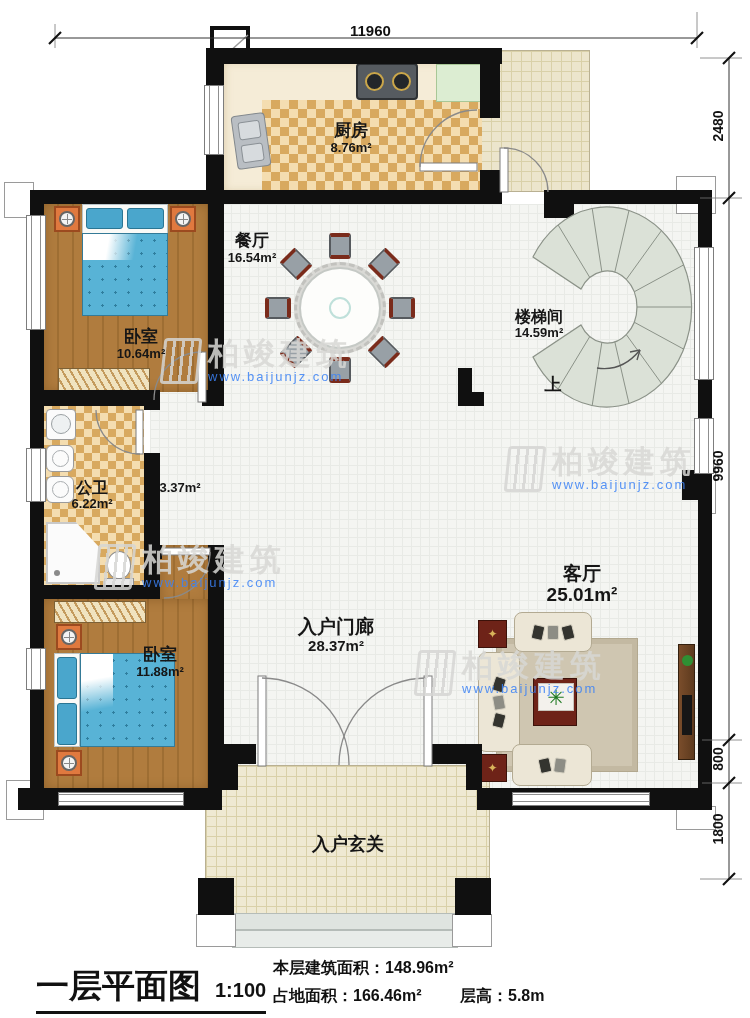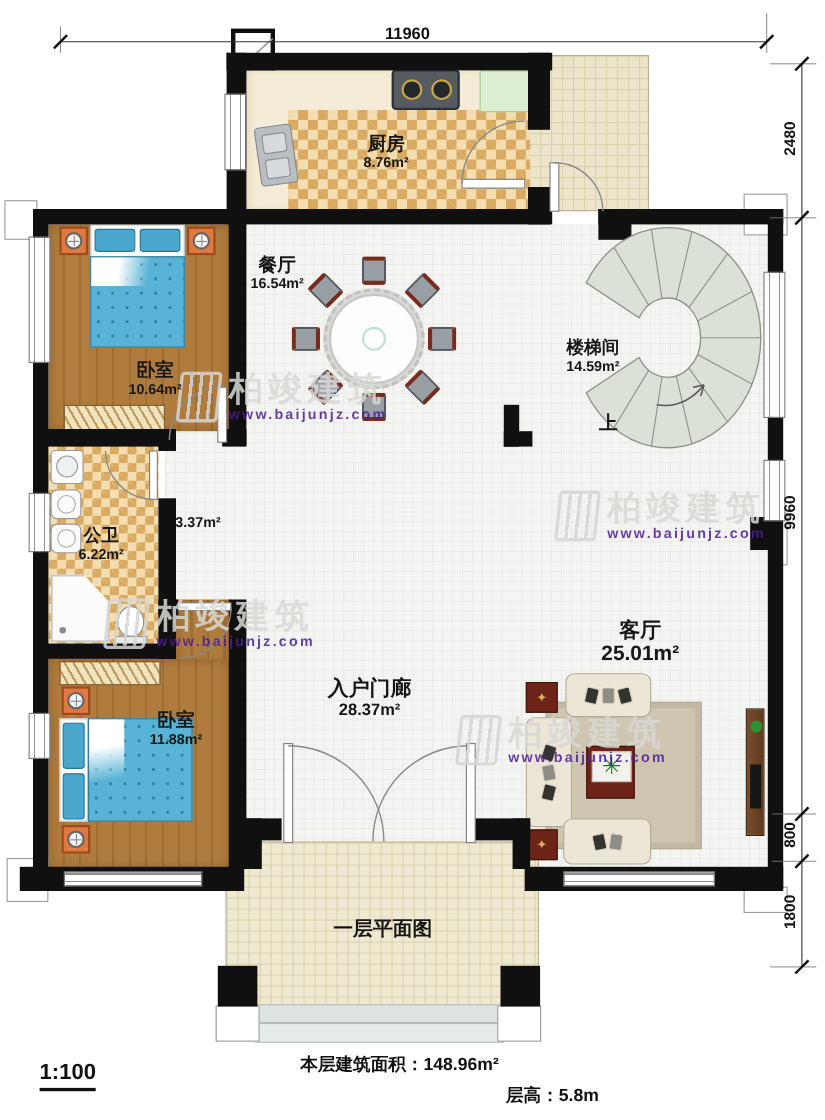--- a/index.html
+++ b/index.html
@@ -36,21 +36,21 @@
   .ward{background:repeating-linear-gradient(60deg,#f0e3c0 0 5px,#c49b5e 5px 7px);border:1px solid #7d6136;}
   .chair{width:22px;height:26px;background:#98a0a6;border-top:4px solid #7a2b1b;border-bottom:4px solid #7a2b1b;border-left:2px solid #565a5e;border-right:2px solid #565a5e;border-radius:3px;}
   .sofa{background:#ece6d6;border:1px solid #b3aa92;border-radius:8px;display:flex;align-items:center;justify-content:center;gap:3px;}
   .pl{width:12px;height:15px;background:#34342f;border:1px solid #d8d3c4;border-radius:2px;}
   .sidetab{background:#6e2318;border:1px solid #3c120a;color:#d8b35a;display:flex;align-items:center;justify-content:center;font-size:12px;}
   .wfix{background:#fbfbfb;border:1px solid #9a9a9a;border-radius:4px;}
   
   .wm{display:flex;align-items:flex-start;gap:8px;opacity:.85;pointer-events:none;}
   .wm-logo{width:38px;height:46px;border:3px solid #d6d6d4;border-radius:4px;background:repeating-linear-gradient(90deg,transparent 0 6px,#d6d6d4 6px 9px);transform:skewX(-6deg);}
   .wm-txt .b{font-size:31px;font-weight:bold;color:#d8d8d5;letter-spacing:5px;line-height:1;}
-  .wm-txt .u{font-size:13px;font-weight:bold;color:#4c1d95;letter-spacing:2px;}
+  .wm-txt .u{font-size:13px;font-weight:normal;color:#3b82f6;letter-spacing:2px;}
   
   .cap-title{font-size:33px;font-weight:bold;color:#111;border-bottom:3px solid #111;padding-bottom:2px;display:flex;align-items:baseline;gap:14px;}
   .cap-title .sc{font-size:20px;}
   .statline{font-size:16px;font-weight:bold;color:#111;white-space:nowrap;}
   svg{position:absolute;left:0;top:0;pointer-events:none;}
 </style>
 </head>
 <body>
 
 <div id="stage">
@@ -320,47 +320,51 @@
     <div class="nm" style="font-size:16px;">楼梯间</div>
     <div class="ar">14.59m²</div>
   </div>
   <div class="abs lbl" style="left:553px;top:376px;">
     <div class="nm" style="font-size:17px;">上</div>
   </div>
   <div class="abs lbl" style="left:92px;top:479px;">
     <div class="nm" style="font-size:16px;">公卫</div>
     <div class="ar">6.22m²</div>
   </div>
-  <div class="abs lbl" style="left:180px;top:468px;">
+  <div class="abs lbl" style="left:180px;top:481px;">
     <div class="ar">3.37m²</div>
   </div>
   <div class="abs lbl" style="left:160px;top:646px;">
     <div class="nm">卧室</div>
     <div class="ar">11.88m²</div>
   </div>
   <div class="abs lbl big" style="left:336px;top:617px;">
     <div class="nm">入户门廊</div>
     <div class="ar" style="font-size:15px;">28.37m²</div>
   </div>
   <div class="abs lbl big" style="left:582px;top:564px;">
     <div class="nm">客厅</div>
     <div class="ar" style="font-size:19px;">25.01m²</div>
   </div>
   <div class="abs lbl big" style="left:348px;top:835px;">
-    <div class="nm" style="font-size:18px;">一层平面图</div>
+    <div class="nm" style="font-size:18px;">入户玄关</div>
   </div>
 
   <div class="abs dim" style="left:350px;top:22px;">11960</div>
   <div class="abs dim dim-r" style="left:688px;top:118px;">2480</div>
   <div class="abs dim dim-r" style="left:688px;top:458px;">9960</div>
   <div class="abs dim dim-r" style="left:688px;top:751px;">800</div>
   <div class="abs dim dim-r" style="left:688px;top:821px;">1800</div>
 
   <div class="abs cap-title" style="left:36px;top:964px;">
+    <span>一层平面图</span>
     <span class="sc">1:100</span>
   </div>
   <div class="abs statline" style="left:273px;top:958px;">
     <span>本层建筑面积：</span><span>148.96m²</span>
   </div>
+  <div class="abs statline" style="left:273px;top:986px;">
+    <span>占地面积：</span><span>166.46m²</span>
+  </div>
   <div class="abs statline" style="left:460px;top:986px;">
     <span>层高：</span><span>5.8m</span>
   </div>
 </div>
 
 </body></html>

